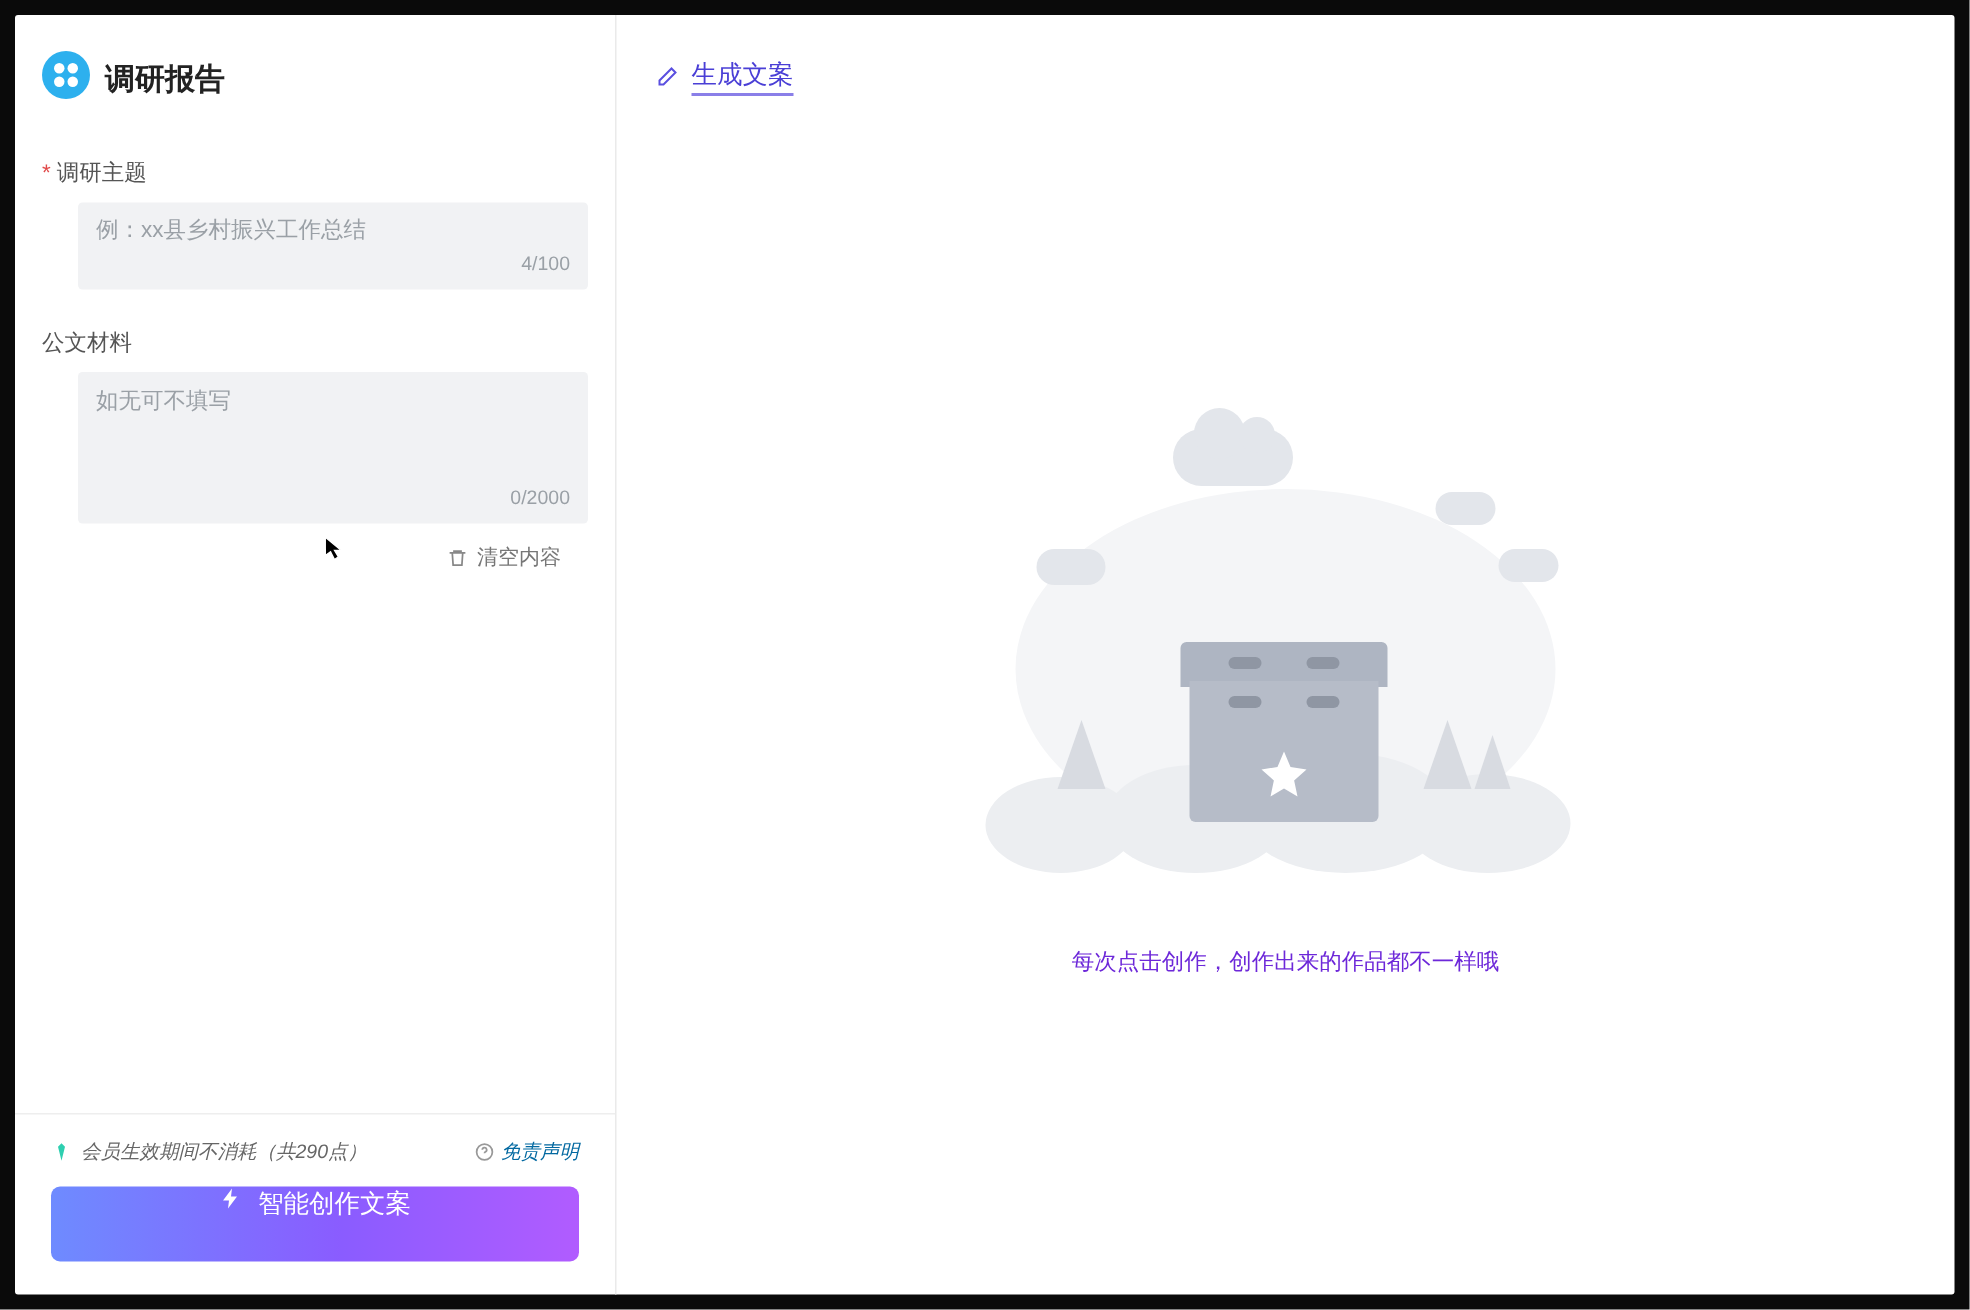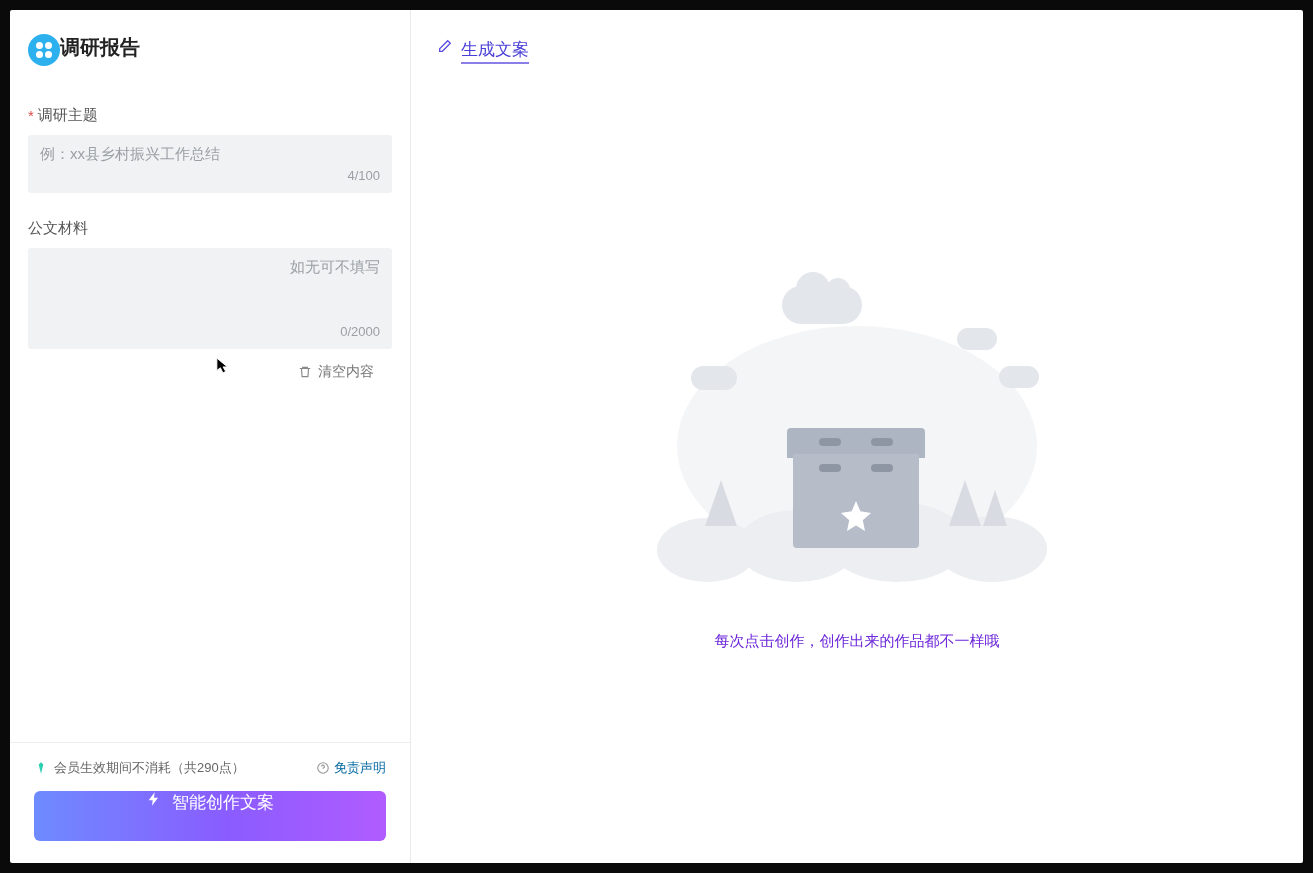--- a/index.html
+++ b/index.html
@@ -21,21 +21,22 @@
     
     .sidebar {
       width: 401px;
       border-right: 1px solid #eaeaea;
       display: flex;
       flex-direction: column;
       position: relative;
     }
     .sidebar-header {
       display: flex;
-      align-items: flex-start;
+      align-items: flex-end;
+      gap: 10px;
       padding: 24px 18px 14px 18px;
     }
     .logo {
       width: 32px; height: 32px;
       border-radius: 50%;
       background: #2db0ee;
       display: flex; align-items: center; justify-content: center;
     }
     .logo-inner {
       display: grid;
@@ -58,39 +59,40 @@
       display: flex;
       align-items: center;
     }
     .req { color: #e14a4a; margin-right: 4px; }
     .input-wrap {
       background: #f1f2f4;
       border-radius: 3px;
       padding: 10px 12px;
       display: flex;
       flex-direction: column;
+      margin-left: 24px;
     }
     .input-wrap input, .input-wrap textarea {
       border: none;
       background: transparent;
       outline: none;
       font-size: 15px;
       color: #333;
       width: 100%;
       resize: none;
       font-family: inherit;
     }
     .input-wrap input::placeholder, .input-wrap textarea::placeholder { color: #9aa0a6; }
     .counter {
       text-align: right;
       font-size: 13px;
       color: #9aa0a6;
       margin-top: 6px;
     }
-    .ta-wrap textarea { height: 60px; text-align: right; }
+    .ta-wrap textarea { height: 60px; }
     .clear-row {
       display: flex;
       justify-content: flex-end;
       align-items: center;
       gap: 6px;
       padding: 14px 18px 0 0;
       color: #777;
       font-size: 14px;
       cursor: pointer;
     }
@@ -103,20 +105,21 @@
       border-top: 1px solid #eee;
       padding: 16px 24px 22px 24px;
     }
     .meta-row {
       display: flex;
       justify-content: space-between;
       align-items: center;
       font-size: 13px;
       color: #666;
       margin-bottom: 14px;
+      font-style: italic;
     }
     .meta-left { display: flex; align-items: center; gap: 6px; }
     .gem-icon { width: 14px; height: 14px; display:inline-flex; color:#2ecfb0; }
     .meta-right { display: flex; align-items: center; gap: 4px; color:#0369a1; cursor:pointer;}
     .qmark-icon { width:14px; height:14px; display:inline-flex; }
     .generate-btn {
       width: 100%;
       height: 50px;
       border: none;
       border-radius: 6px;
@@ -133,21 +136,21 @@
     
     .main {
       flex: 1 1 auto;
       position: relative;
       display: flex;
       flex-direction: column;
     }
     .main-header {
       padding: 28px 12px 0 26px;
       display: flex;
-      align-items: flex-start;
+      align-items: center;
       gap: 8px;
     }
     .pen-icon { width:16px; height:16px; display:inline-flex; color:#5a4fe0; }
     .main-header-text {
       font-size: 17px;
       color: #4a3fd6;
       border-bottom: 2px solid #8a7fe8;
       padding-bottom: 1px;
       font-weight: 500;
     }

